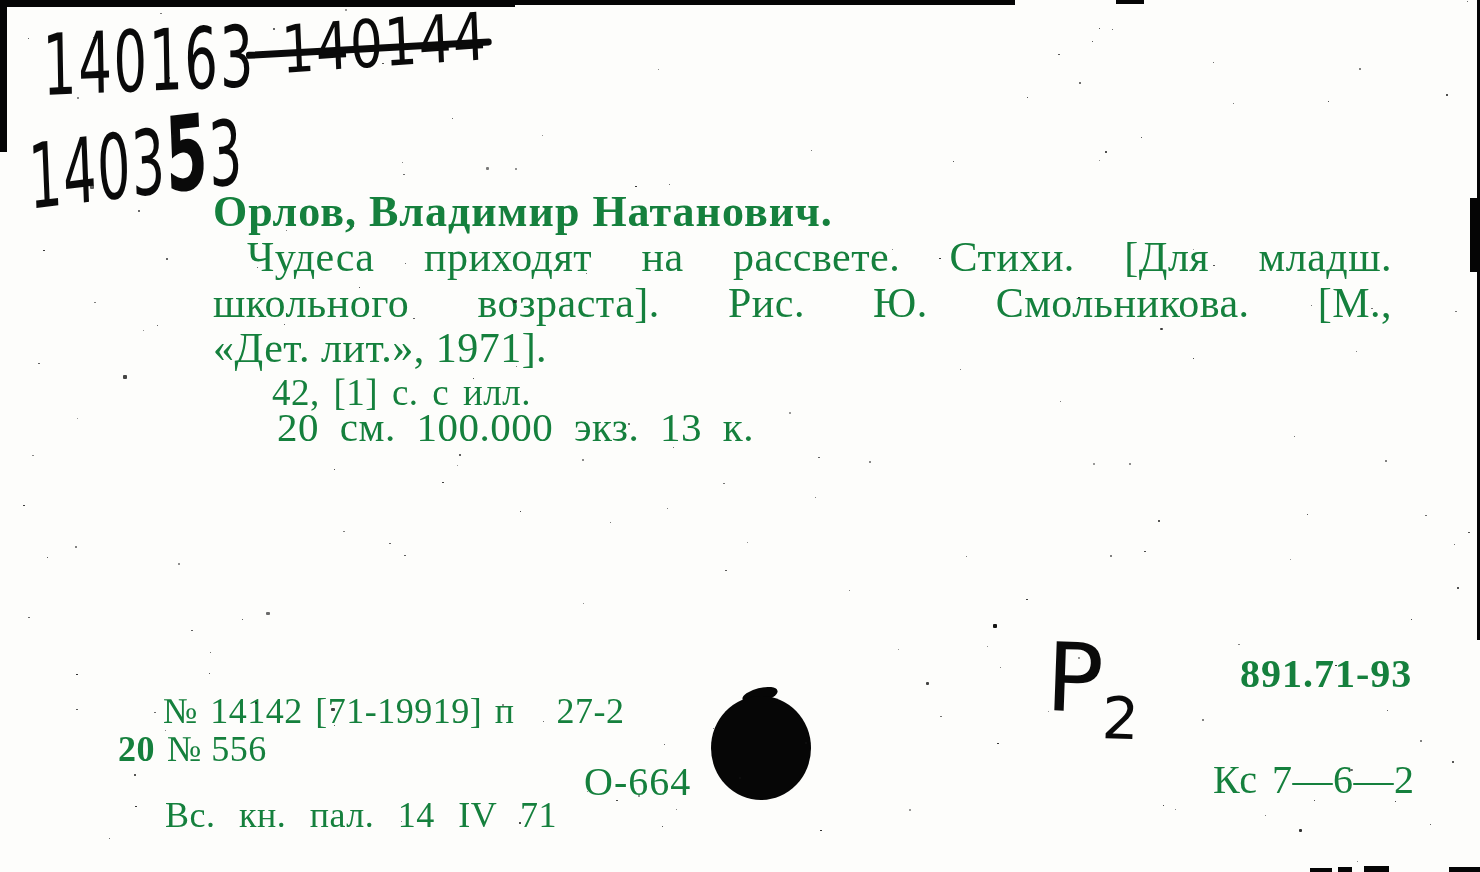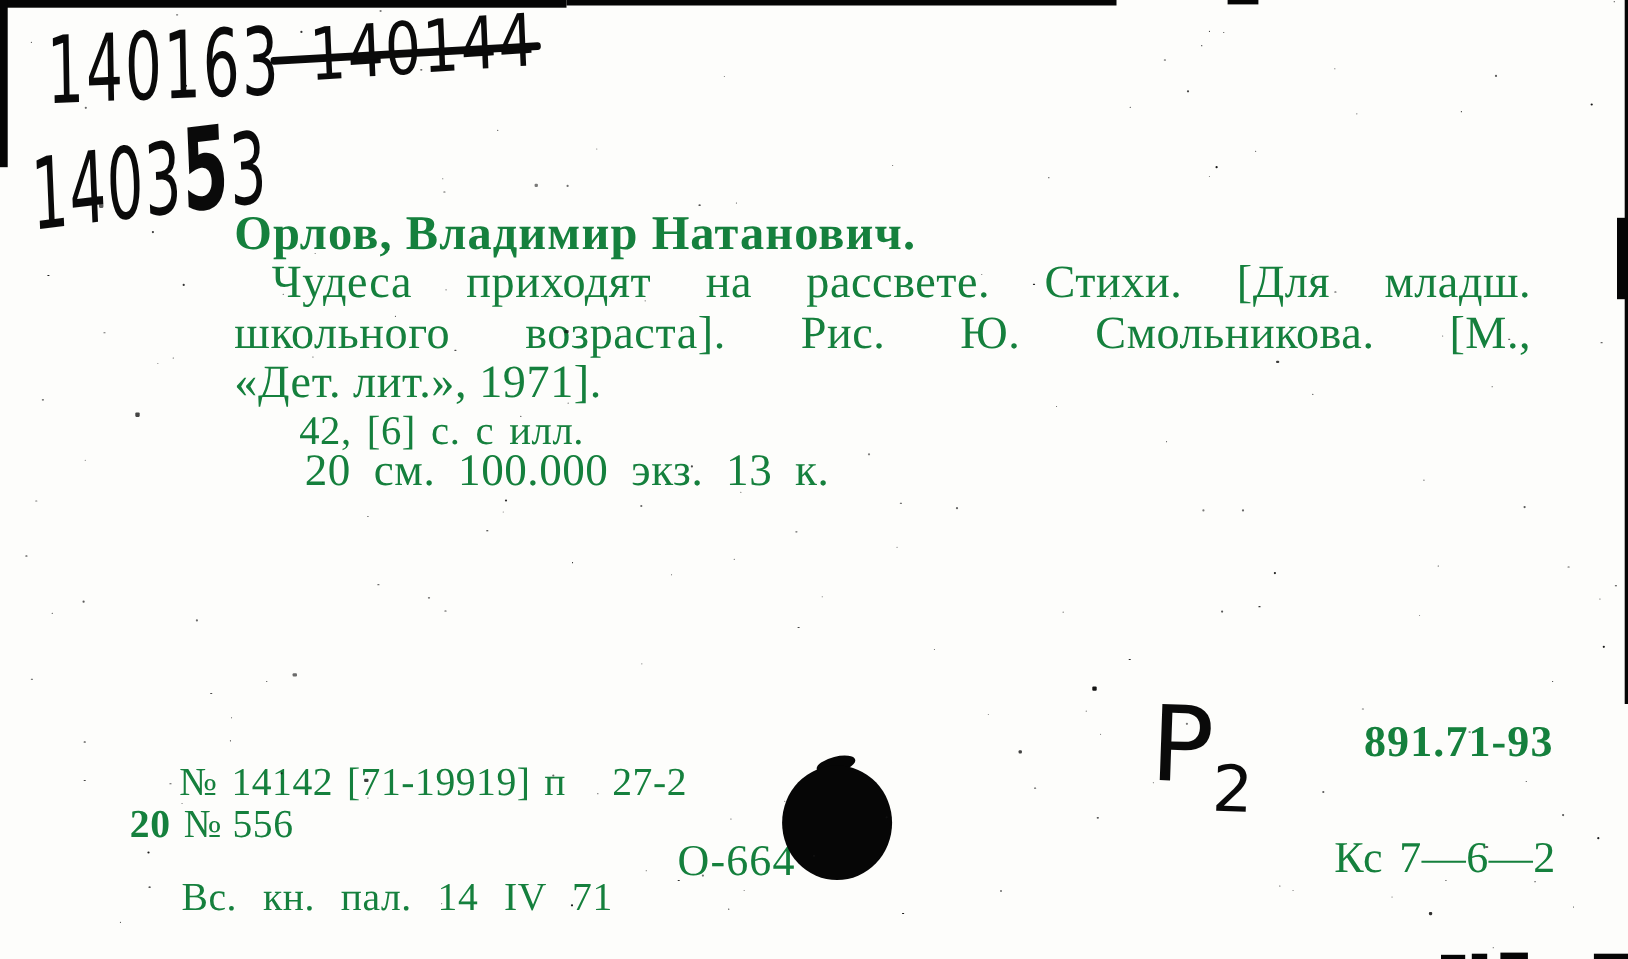--- a/index.html
+++ b/index.html
@@ -57,35 +57,35 @@
 </div>
 
 <div class="abs print heading" style="left:213px;top:186px;">Орлов, Владимир Натанович.</div>
 
 <div class="abs print bodyline just" style="left:213px;top:233px;width:1179px;box-sizing:border-box;padding-left:34px;">Чудеса приходят на рассвете. Стихи. [Для младш.</div>
 
 <div class="abs print bodyline just" style="left:213px;top:279px;width:1179px;">школьного возраста]. Рис. Ю. Смольникова. [М.,</div>
 
 <div class="abs print bodyline" style="left:213px;top:324px;">«Дет. лит.», 1971].</div>
 
-<div class="abs print smallline" style="left:272px;top:371px;word-spacing:4px;">42, [6] с. с илл.</div>
+<div class="abs print smallline" style="left:272px;top:371px;word-spacing:4px;">42, [1] с. с илл.</div>
 
 <div class="abs print smallline" style="left:277px;top:403px;font-size:41px;word-spacing:10px;">20 см. 100.000 экз. 13 к.</div>
 
 <div class="abs print footline" style="left:163px;top:690px;word-spacing:3px;">
   <span>№ 14142 [71-19919] п</span><span style="margin-left:42px;">27-2</span>
 </div>
 
 <div class="abs print footline" style="left:118px;top:728px;">
   <span style="font-weight:700;">20</span><span style="margin-left:12px;">№ 556</span>
 </div>
 
 <div class="abs print footline" style="left:165px;top:794px;word-spacing:14px;">Вс. кн. пал. 14 IV 71</div>
 
-<div class="abs print codeline" style="left:616px;top:758px;letter-spacing:1px;">О-664</div>
+<div class="abs print codeline" style="left:584px;top:758px;letter-spacing:1px;">О-664</div>
 
 <div class="abs punch-notch" style="left:742px;top:688px;width:36px;height:14px;transform:rotate(-14deg);"></div>
 <div class="abs punch" style="left:711px;top:696px;width:100px;height:104px;"></div>
 
 <div class="abs hand" style="left:1048px;top:622px;font-size:95px;transform:rotate(2deg);">
   <span>Р</span><span style="font-size:58px;vertical-align:-26px;">2</span>
 </div>
 
 <div class="abs print codeline" style="left:1240px;top:650px;letter-spacing:1px;font-weight:bold;">891.71-93</div>
 

